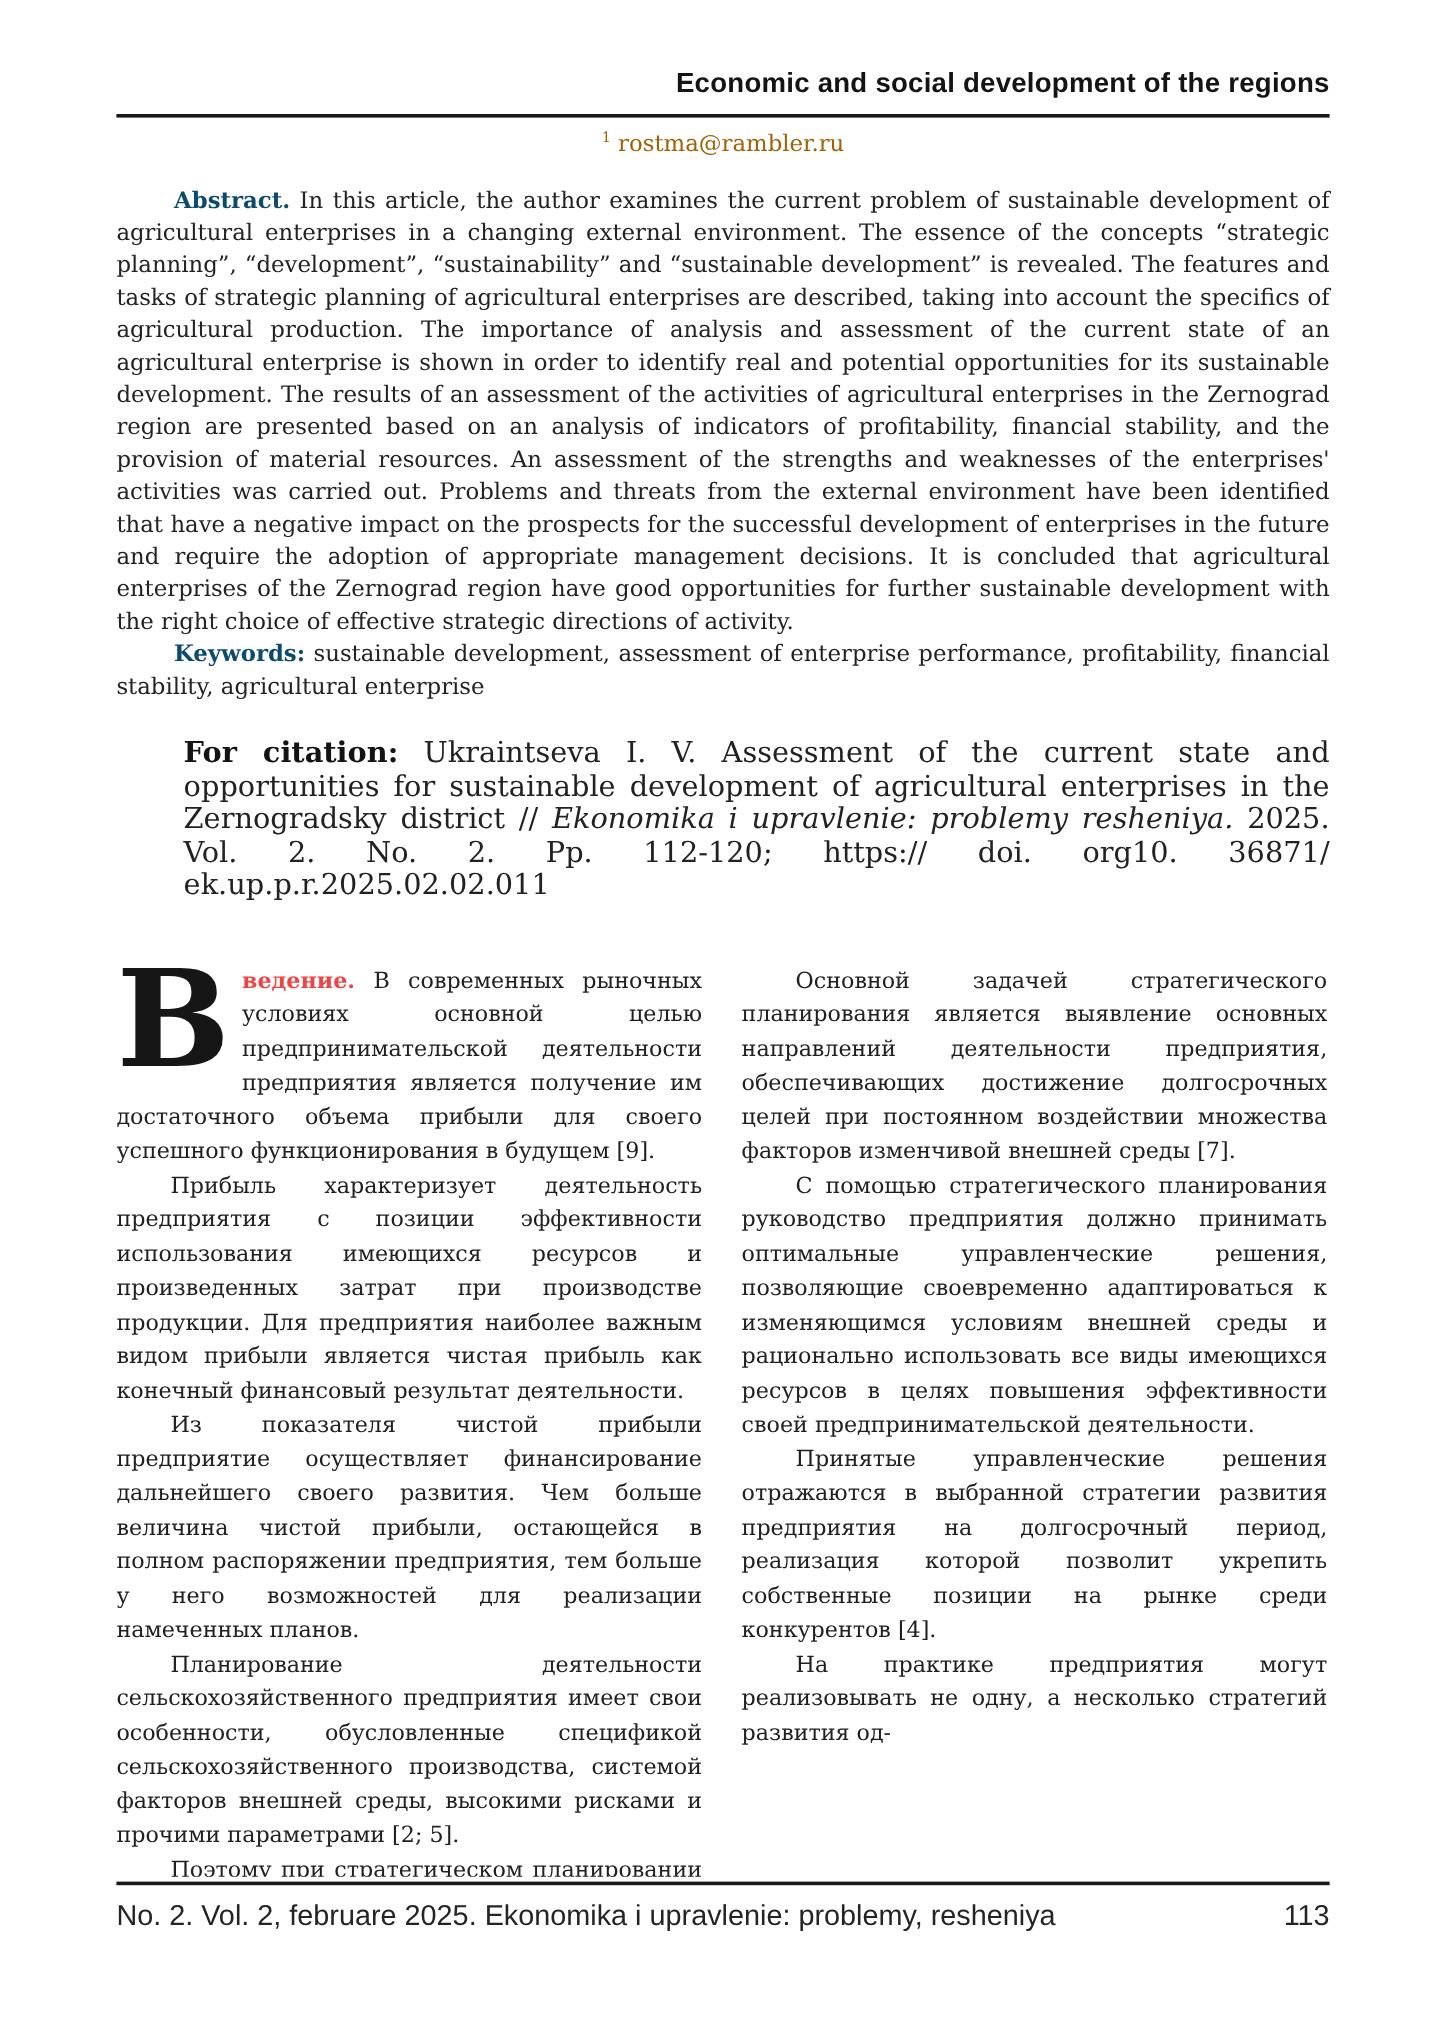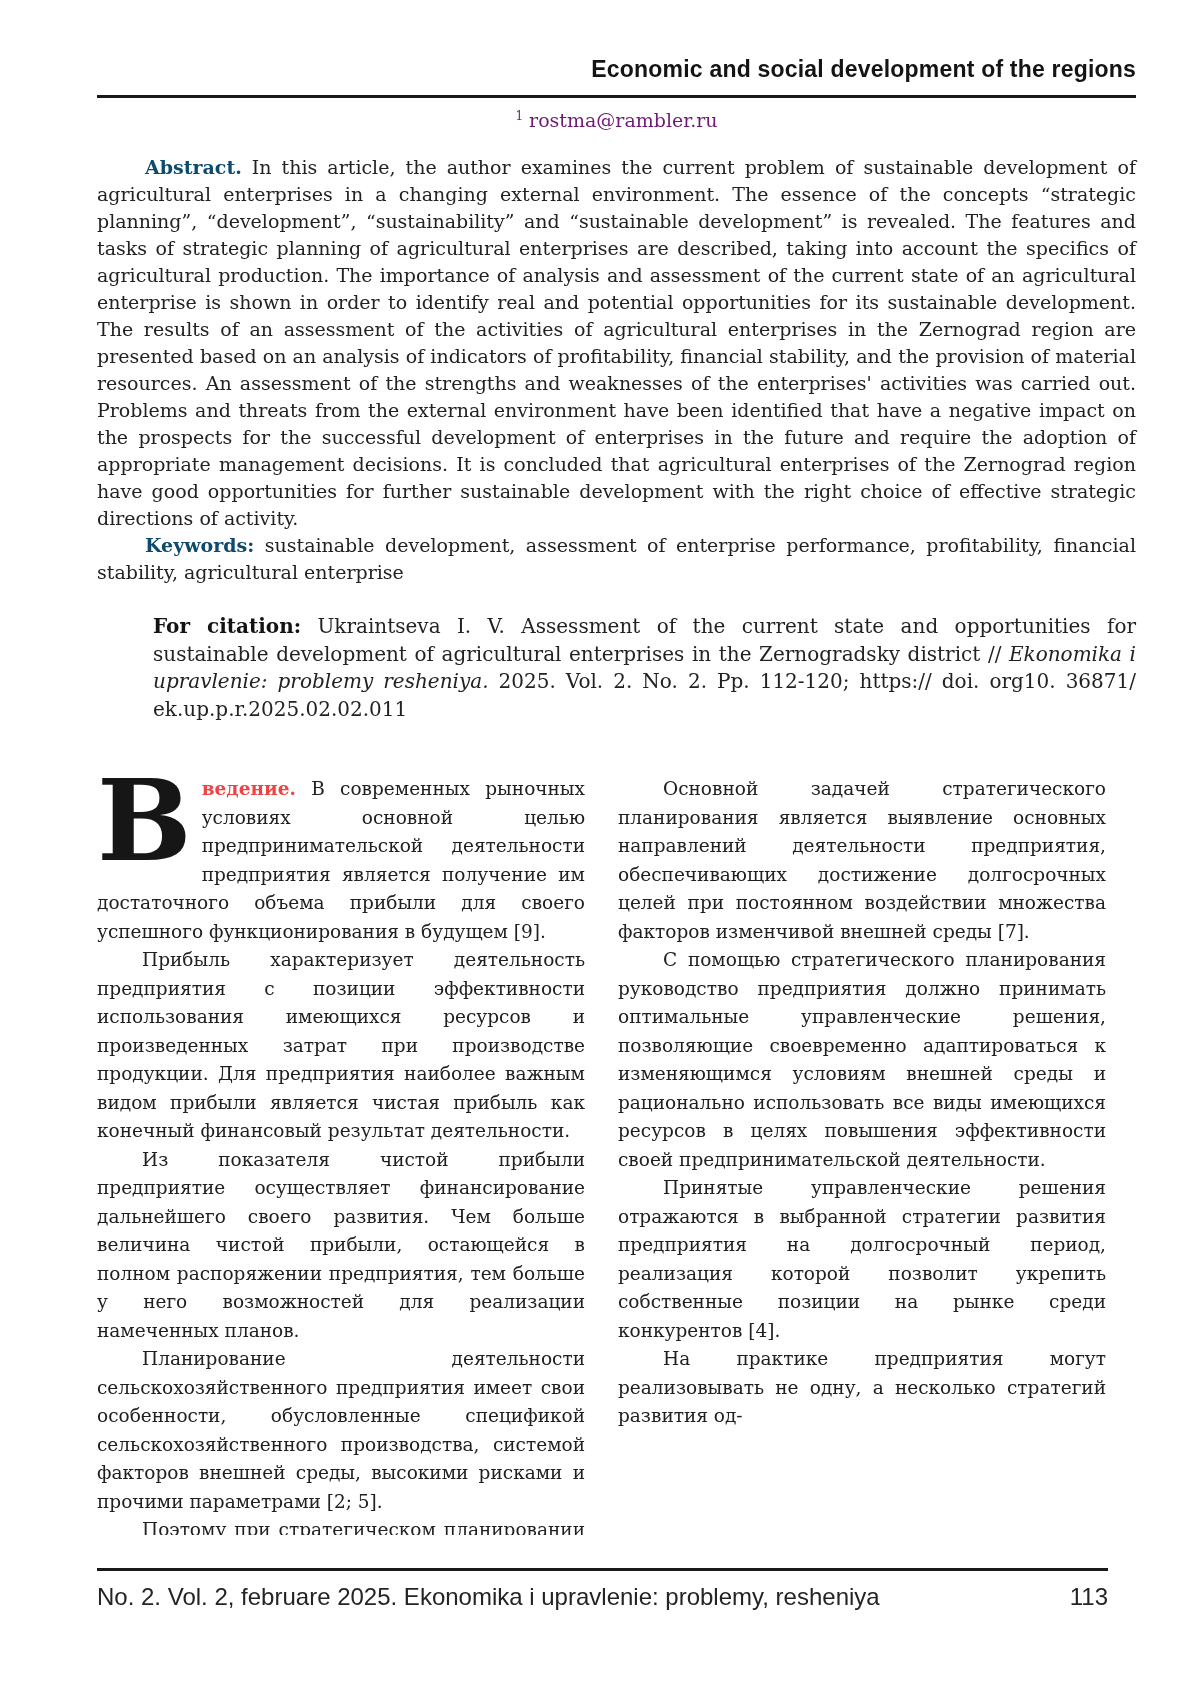--- a/index.html
+++ b/index.html
@@ -4,21 +4,21 @@
 <style>
   html, body { margin: 0; padding: 0; background: #ffffff; }
   .page {
     position: relative;
     width: 1200px;
     height: 1698px;
     margin: 0 auto;
     background: #ffffff;
     color: #1b1b1b;
     box-sizing: border-box;
-    padding: 56px 64px 0 97px;
+    padding: 56px 92px 0 97px;
     font-family: "DejaVu Serif", serif;
     overflow: hidden;
   }
 
   
   .header-title {
     text-align: right;
     font-family: "Liberation Sans", sans-serif;
     font-weight: bold;
     font-size: 23px;
@@ -31,40 +31,40 @@
     border-top: 3.5px solid #191919;
     margin: 12px 0 0 0;
   }
 
   
   .footnote {
     text-align: center;
     font-size: 19px;
     margin-top: 9px;
     line-height: 26px;
-    color: #701a75;
+    color: #a16207;
   }
   .footnote sup { font-size: 12px; line-height: 0; }
 
   
   .preamble {
     margin-top: 21px;
     font-size: 19px;
     line-height: 27px;
     text-align: justify;
     color: #222222;
   }
   .preamble p { margin: 0; text-indent: 48px; }
   .preamble b { color: #0c4a6e; }
 
   
   .citation {
     margin-top: 27px;
     margin-left: 56px;
-    font-size: 20px;
+    font-size: 24px;
     line-height: 27.5px;
     text-align: justify;
     color: #222222;
   }
   .citation b { color: #131313; }
   .citation i { font-style: italic; }
 
   
   .columns {
     display: flex;

